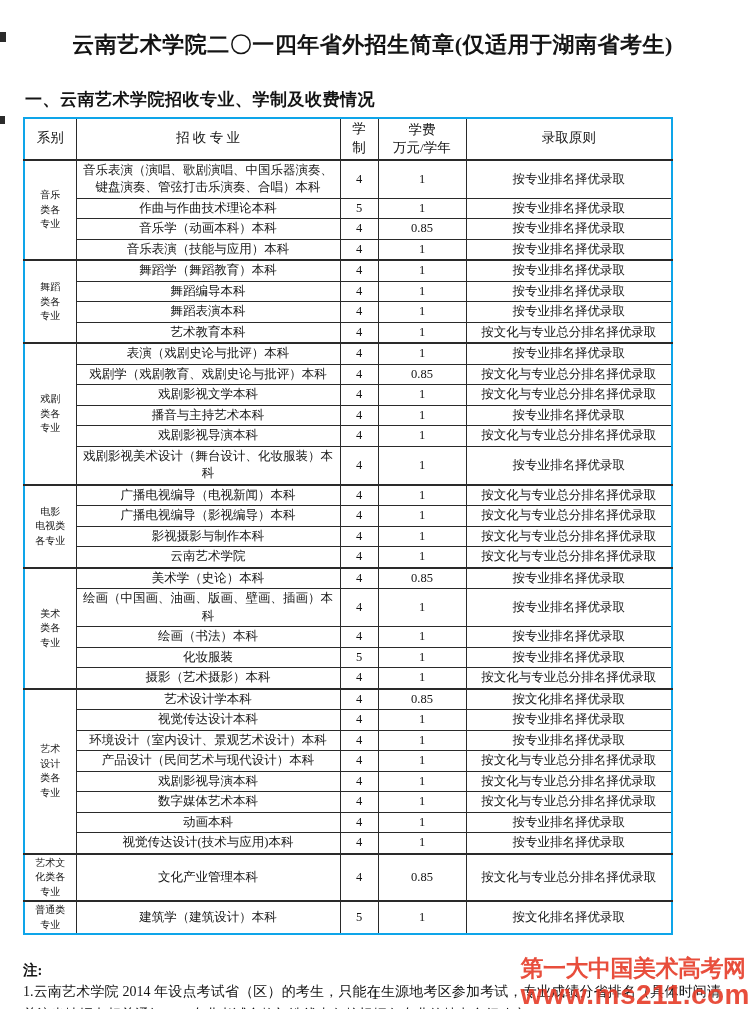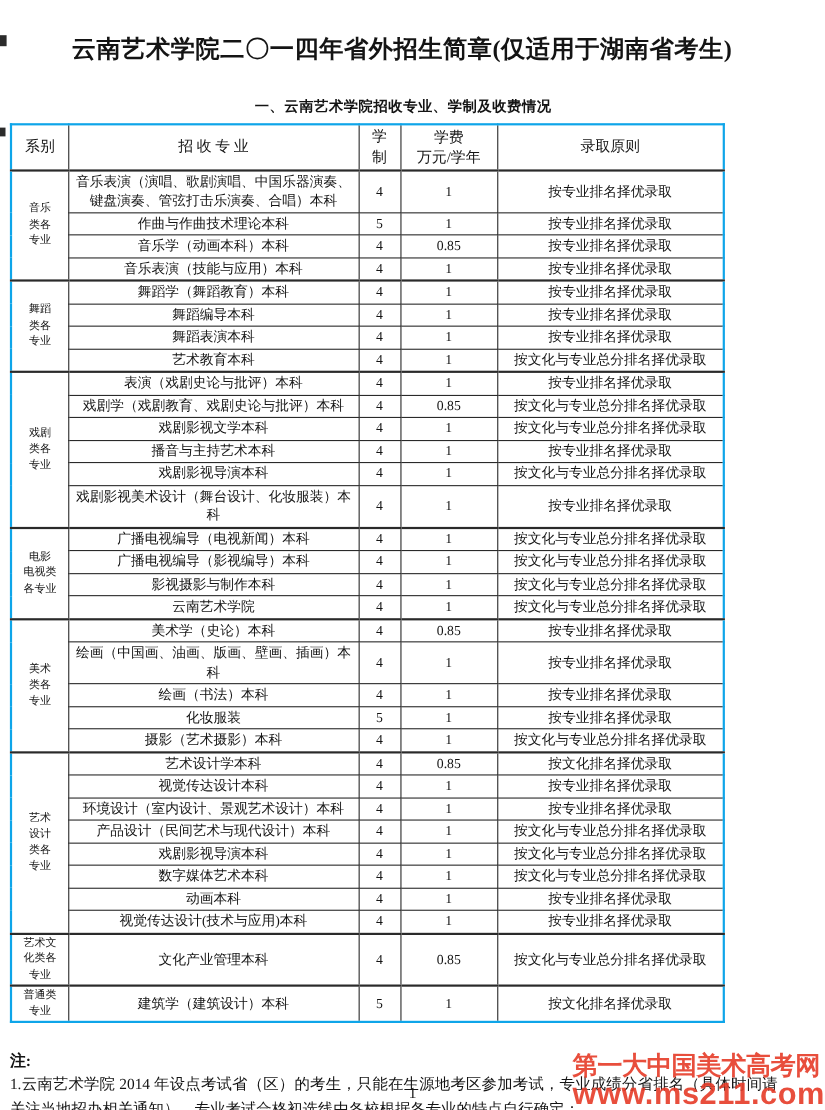--- a/index.html
+++ b/index.html
@@ -5,30 +5,30 @@
   * { box-sizing: border-box; }
   html, body { margin: 0; padding: 0; }
   body {
     width: 750px; height: 1009px;
     background: #ffffff;
     color: #141414;
     font-family: "Liberation Serif", "DejaVu Serif", serif;
     overflow: hidden;
     position: relative;
   }
-  .page { position: relative; width: 750px; height: 1009px; padding: 16px 28px 0 9px; }
+  .page { position: relative; width: 750px; height: 1009px; padding: 16px 28px 0 23px; }
 
   .doc-title {
     font-size: 22px; font-weight: bold;
     text-align: center; letter-spacing: 0.5px;
     margin: 14px 0 0 0; line-height: 30px;
   }
   .section-heading {
-    font-size: 13px; font-weight: bold;
-    margin: 28px 0 6px 2px; letter-spacing: 0.5px; text-align: center;
+    font-size: 17px; font-weight: bold;
+    margin: 28px 0 6px 2px; letter-spacing: 0.5px;
   }
 
   table.admissions {
     border-collapse: collapse; table-layout: fixed;
     width: 648px;
     border: 2px solid #0ea5e9;
   }
   table.admissions th, table.admissions td {
     border: 1px solid #2a2a2a;
     text-align: center; vertical-align: middle;

